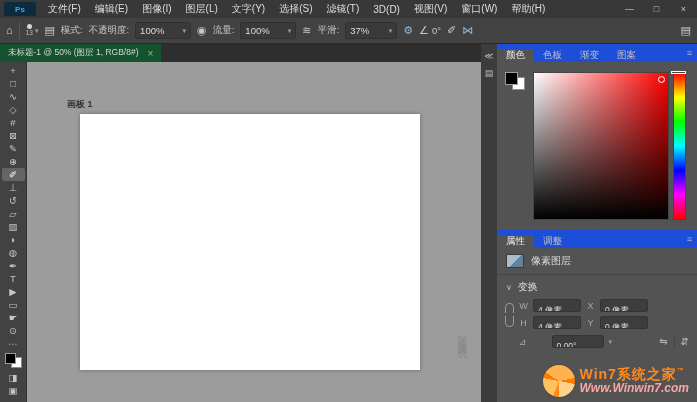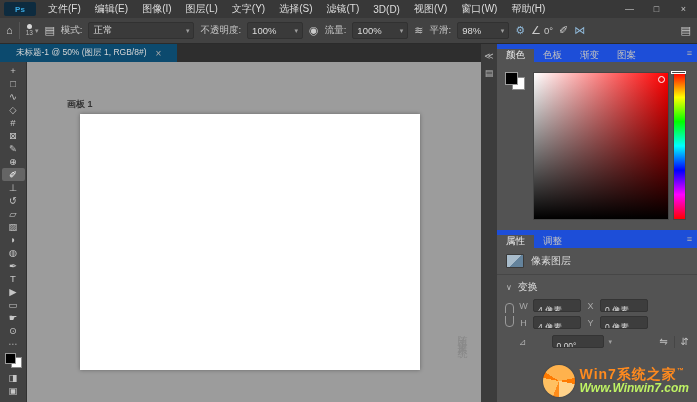--- a/index.html
+++ b/index.html
@@ -30,22 +30,22 @@
     padding:0 4px;color:#dcdcdc;gap:4px;}
   .caret{font-size:7px;color:#9f9f9f;}
   .ob-brush{display:flex;align-items:center;gap:2px;}
   .ob-brush .stack{display:flex;flex-direction:column;align-items:center;line-height:1;}
   .ob-brush .dot{width:5px;height:5px;border-radius:50%;background:#d8d8d8;margin-bottom:1px;}
   .ob-brush .bsize{font-size:6.5px;color:#bbb;}
   .anglefield{display:flex;align-items:center;gap:3px;}
   
   .tabbar{position:absolute;top:44px;left:0;width:481px;height:18px;background:#2e2e2e;
     display:flex;align-items:stretch;z-index:3;}
-  .doc-tab{display:flex;align-items:center;gap:9px;background:#0c4a6e;color:#d6d6d6;
-    font-size:8.5px;padding:0 16px;}
+  .doc-tab{display:flex;align-items:center;gap:9px;background:#14532d;color:#d6d6d6;
+    font-size:8.5px;padding:0 8px;}
   .doc-close{color:#aaa;font-size:10px;}
   
   .toolbar{position:absolute;top:62px;left:0;width:27px;bottom:0;background:#424242;
     border-right:1px solid #323232;display:flex;flex-direction:column;align-items:center;
     padding-top:2px;box-sizing:border-box;z-index:3;}
   .tool{width:23px;height:13px;flex:0 0 auto;display:flex;align-items:center;justify-content:center;
     color:#c6c6c6;font-size:9.5px;line-height:13px;border-radius:2px;}
   .tool.selected{background:#656565;color:#ffffff;}
   .swatch-widget{position:relative;width:17px;height:15px;margin:3px 0;flex:0 0 auto;}
   .sw-bg{position:absolute;right:0;bottom:0;width:9px;height:9px;background:#fff;border:1px solid #8a8a8a;}
@@ -96,21 +96,21 @@
   .flipbox{margin-left:auto;display:flex;align-items:center;gap:6px;color:#c2c2c2;font-size:10px;}
   .vsep{width:1px;height:12px;background:#464646;}
   
   .site-wm{position:absolute;right:8px;bottom:5px;display:flex;align-items:center;gap:5px;z-index:9;}
   .wm-logo{width:32px;height:32px;border-radius:50%;
     background:conic-gradient(#ffb24d 0 22%,#ff7a00 0 28%,#ffd28a 0 50%,#ff8c1a 0 56%,#ffc061 0 78%,#ff7a00 0 84%,#ffb24d 0 100%);
     box-shadow:0 0 2px rgba(0,0,0,.3);}
   .wm-text{display:flex;flex-direction:column;line-height:1.15;}
   .wm-line1{font-size:14px;font-weight:bold;color:#ff8a1e;letter-spacing:1px;}
   .wm-tm{font-size:7px;vertical-align:super;color:#ff8a1e;}
-  .wm-line2{font-size:12px;font-weight:bold;font-style:italic;color:#bef264;text-align:center;}
+  .wm-line2{font-size:12px;font-weight:bold;font-style:italic;color:#fca5a5;text-align:center;}
 </style>
 </head>
 <body>
 
 <div class="menubar">
   <div class="ps-logo">Ps</div>
   <span class="menu-item">文件(F)</span>
   <span class="menu-item">编辑(E)</span>
   <span class="menu-item">图像(I)</span>
   <span class="menu-item">图层(L)</span>
@@ -133,39 +133,35 @@
   <div class="ob-sep"></div>
   <div class="ob-brush">
     <span class="stack">
       <span class="dot"></span>
       <span class="bsize">13</span>
     </span>
     <span class="caret">▾</span>
   </div>
   <span class="ob-icon">▤</span>
   <span class="ob-label">模式:</span>
-  <div class="dropdown" style="width:96px;">
-    <span>正常</span>
-    <span class="caret">▾</span>
-  </div>
   <span class="ob-label">不透明度:</span>
   <div class="dropdown" style="width:46px;">
     <span>100%</span>
     <span class="caret">▾</span>
   </div>
   <span class="ob-icon">◉</span>
   <span class="ob-label">流量:</span>
   <div class="dropdown" style="width:46px;">
     <span>100%</span>
     <span class="caret">▾</span>
   </div>
   <span class="ob-icon">≋</span>
   <span class="ob-label">平滑:</span>
   <div class="dropdown" style="width:42px;">
-    <span>98%</span>
+    <span>37%</span>
     <span class="caret">▾</span>
   </div>
   <span class="ob-icon blue">⚙</span>
   <div class="anglefield">
     <span class="ob-icon">∠</span>
     <span>0°</span>
   </div>
   <span class="ob-icon">✐</span>
   <span class="ob-icon blue">⋈</span>
   <span class="ob-icon" style="margin-left:auto;">▤</span>

